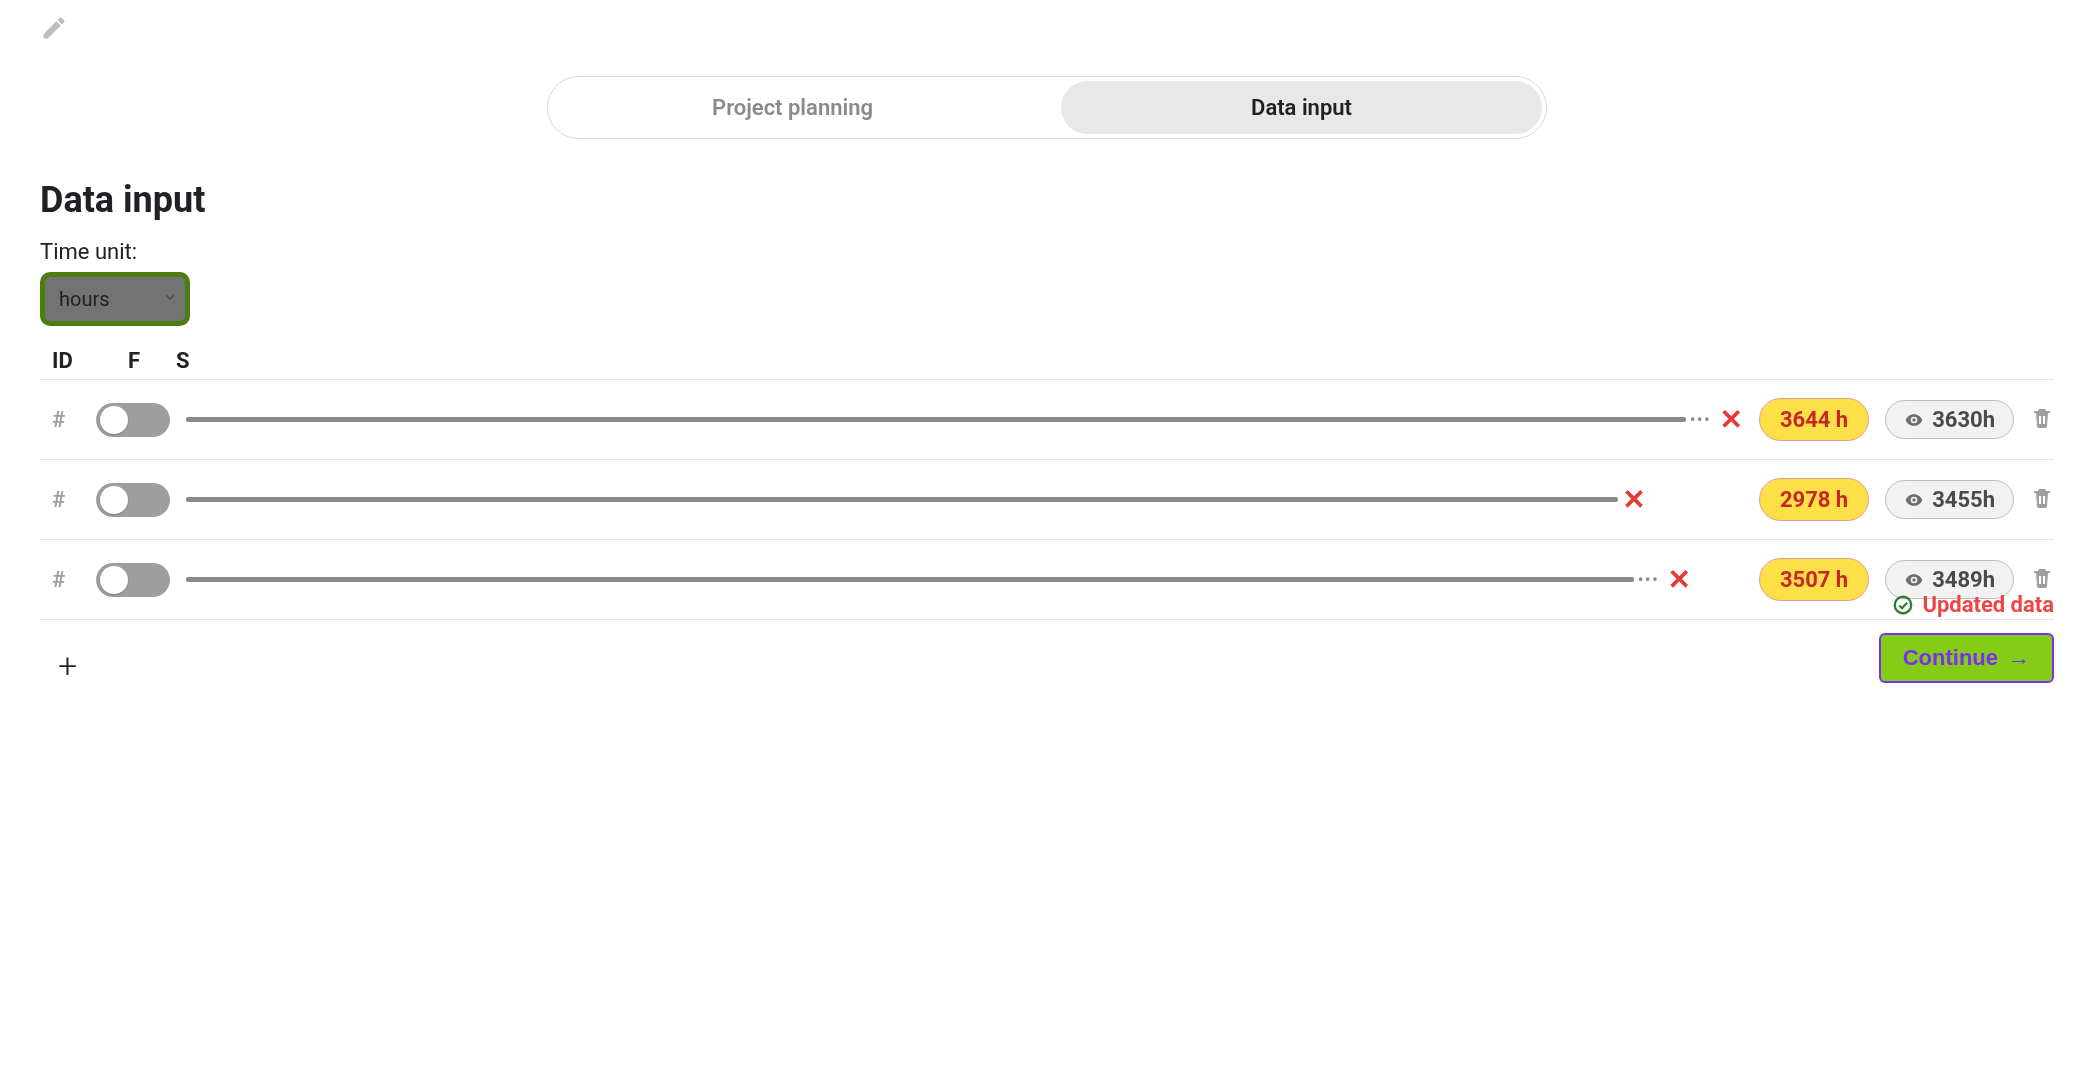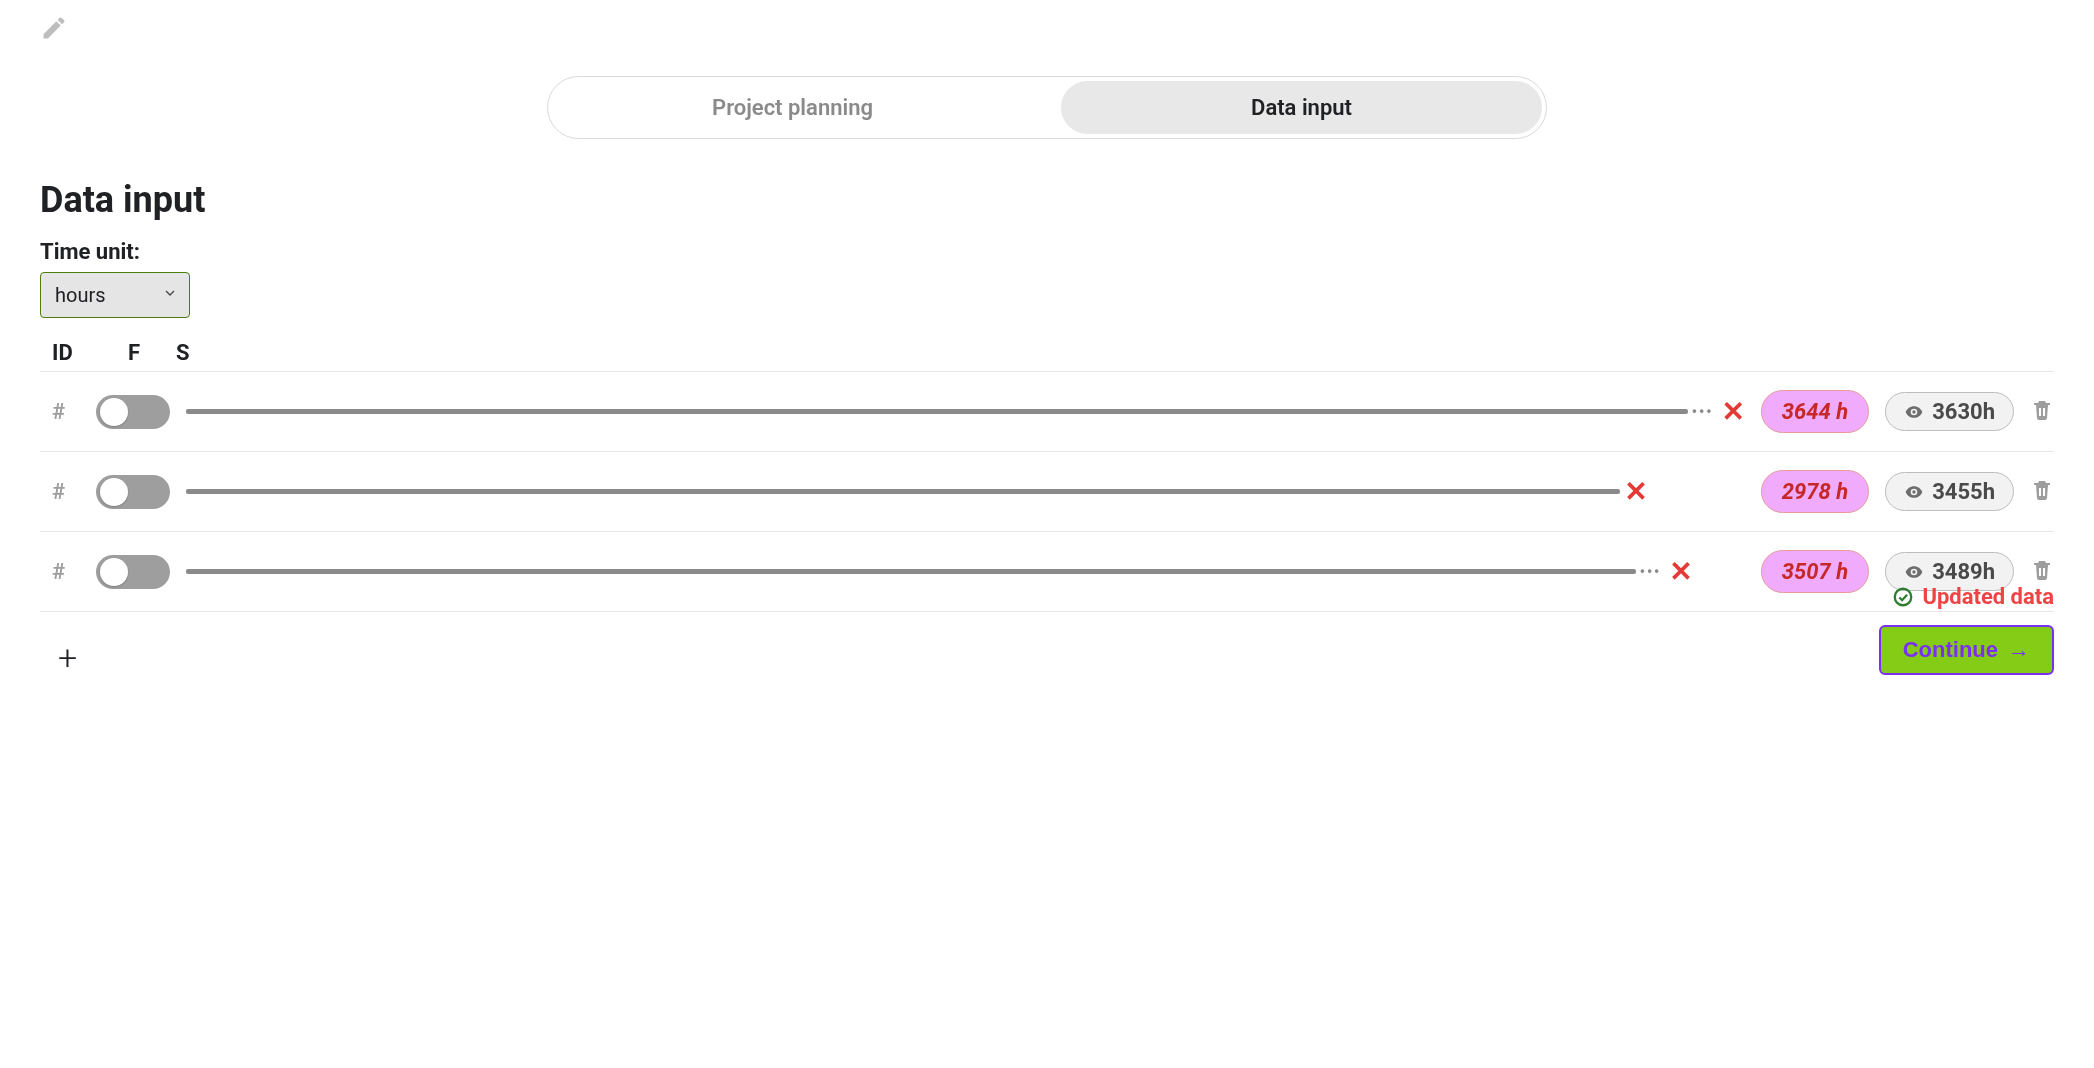--- a/index.html
+++ b/index.html
@@ -13,23 +13,23 @@
 
   .tab-nav-wrap { display: flex; justify-content: center; margin-top: 34px; }
   .tab-nav { display: flex; align-items: center; border: 1px solid #d9d9d9; border-radius: 999px; padding: 4px; width: 1000px; max-width: 100%; justify-content: space-between; gap: 28px; }
   .tab-item { flex: 1; text-align: center; padding: 14px 24px; font-size: 22px; font-weight: 600; color: #8a8a8a; border-radius: 999px; cursor: pointer; }
   .tab-item.active { background: #e8e8e8; color: #202124; }
 
   .section-title { font-size: 36px; font-weight: 700; margin-top: 40px; }
 
   .controls-row { display: flex; align-items: flex-end; justify-content: space-between; margin-top: 18px; }
   .time-unit-block { }
-  .time-unit-label { font-size: 22px; font-weight: 700; color: #202124; }
+  .time-unit-label { font-size: 22px; font-weight: 400; color: #202124; }
   .select-wrap { margin-top: 8px; position: relative; display: inline-block; }
-  .select-box { border: 1px solid #4d7c0f; border-radius: 4px; padding: 10px 40px 10px 14px; font-size: 20px; background: #e5e5e5; min-width: 150px; cursor: pointer; }
+  .select-box { border: 5px solid #4d7c0f; border-radius: 10px; padding: 10px 40px 10px 14px; font-size: 20px; background: #737373; min-width: 150px; cursor: pointer; }
   .select-caret { position: absolute; right: 12px; top: 50%; transform: translateY(-50%); }
   .select-caret svg { width: 16px; height: 16px; stroke: #4a4a4a; fill: none; stroke-width: 2; }
 
   .last-checked-block { text-align: right; }
   .last-checked-label { font-size: 22px; font-weight: 500; display: inline-flex; align-items: center; gap: 6px; }
   .help-icon { display: inline-flex; border: 2px solid #4a4a4a; border-radius: 50%; width: 22px; height: 22px; align-items: center; justify-content: center; font-size: 15px; font-weight: 700; color: #4a4a4a; }
   .lc-toggle-row { display: flex; align-items: center; gap: 10px; justify-content: flex-end; margin-top: 8px; }
   .icon-eye-off svg, .icon-eye svg { width: 24px; height: 24px; fill: #6d6d6d; }
 
   .col-headers { display: flex; gap: 28px; margin-top: 22px; padding-left: 12px; }
@@ -45,21 +45,21 @@
 
   .toggle { position: relative; width: 74px; height: 34px; background: #9e9e9e; border-radius: 999px; cursor: pointer; flex-shrink: 0; }
   .toggle .knob { position: absolute; width: 28px; height: 28px; background: #fff; border-radius: 50%; top: 3px; left: 4px; box-shadow: 0 1px 2px rgba(0,0,0,.2); transition: left .12s; }
   .toggle.on .knob { left: 42px; }
 
   .track-area { flex: 1; display: flex; align-items: center; position: relative; height: 32px; min-width: 0; }
   .track-line { height: 5px; background: #8a8a8a; border-radius: 2px; }
   .track-dots { color: #8a8a8a; font-weight: 900; letter-spacing: 2px; padding: 0 4px; font-size: 14px; }
   .end-x { color: #e53935; font-weight: 900; font-size: 28px; line-height: 1; cursor: pointer; padding-left: 4px; }
 
-  .badge-red { background: #f0abfc; color: #c62828; font-weight: 700; font-size: 22px; padding: 8px 20px; border-radius: 999px; border: 1px solid #e89a9a; white-space: nowrap; flex-shrink: 0; font-style: italic; }
+  .badge-red { background: #fde047; color: #c62828; font-weight: 700; font-size: 22px; padding: 8px 20px; border-radius: 999px; border: 1px solid #e89a9a; white-space: nowrap; flex-shrink: 0; }
   .badge-grey { background: #f2f2f2; color: #4a4a4a; font-weight: 700; font-size: 22px; padding: 6px 18px; border-radius: 999px; border: 1px solid #bdbdbd; display: inline-flex; align-items: center; gap: 8px; white-space: nowrap; flex-shrink: 0; }
   .badge-grey svg { width: 20px; height: 20px; fill: #6d6d6d; }
 
   .trash-icon { cursor: pointer; flex-shrink: 0; }
   .trash-icon svg { width: 24px; height: 24px; fill: #9e9e9e; }
 
   .add-row { margin-top: 28px; padding-left: 18px; }
   .add-btn { font-size: 34px; font-weight: 300; color: #202124; cursor: pointer; line-height: 1; }
 
   .footer-row { display: flex; flex-direction: column; align-items: flex-end; gap: 16px; margin-top: -28px; }

